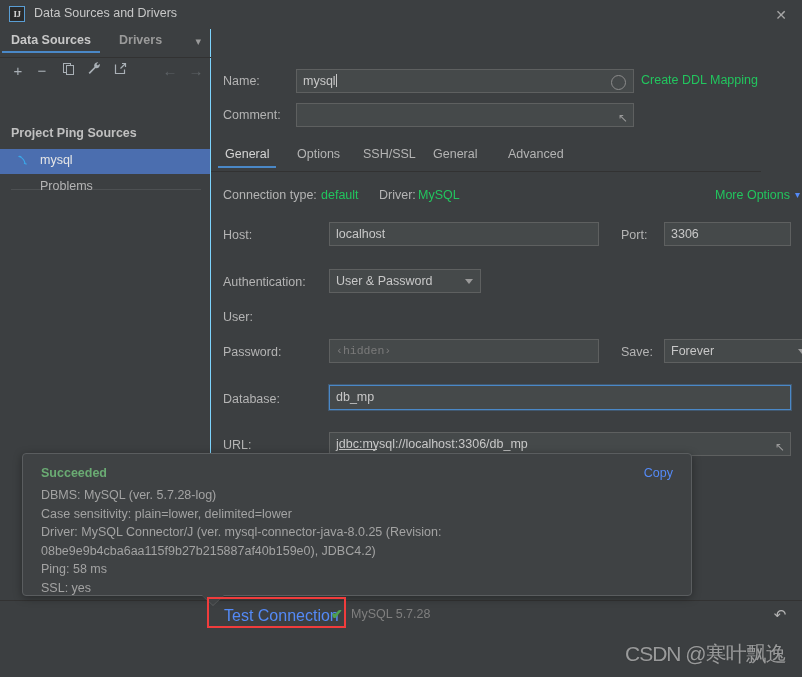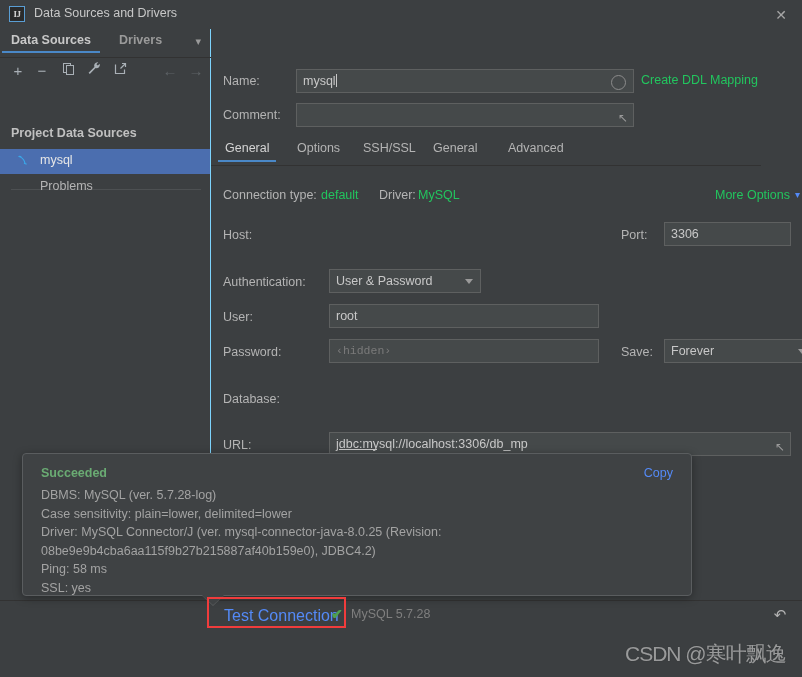--- a/index.html
+++ b/index.html
@@ -237,21 +237,21 @@
     right: 5px; top: 3px;
     font-size: 12px;
     color: #9a9a9a;
     cursor: pointer;
     transform: scaleX(-1);
   }
 
   
   .tabstrip {
     position: absolute;
-    left: 0; top: 106px;
+    left: 0; top: 112px;
     width: 550px; height: 30px;
     border-bottom: 1px solid #323232;
     text-align: center;
   }
   .tabitem {
     position: absolute;
     top: 6px;
     font-size: 12.5px;
     color: #b4b4b4;
     cursor: pointer;
@@ -512,21 +512,21 @@
       <div class="tb-btn tb-export">
         <svg width="13" height="13" viewBox="0 0 13 13" fill="none" stroke="#a9b0b6" stroke-width="1.2">
           <path d="M1.5 2.5v9h9v-4"></path>
           <path d="M6.5 6.5l5-5M8 1.5h3.5V5"></path>
         </svg>
       </div>
       <div class="tb-btn tb-back disabled">←</div>
       <div class="tb-btn tb-fwd disabled">→</div>
     </div>
 
-    <div class="group-label">Project Data Sources</div>
+    <div class="group-label">Project Ping Sources</div>
 
     <div class="ds-item">
       <span class="ds-icon">
         <svg width="16" height="16" viewBox="0 0 16 16" fill="none" stroke="#3ba6e8" stroke-width="1.2" stroke-linecap="round">
           <path d="M3 3.5c1.6.2 3.2 1.4 4.4 3 .8 1.1 1.3 2.4 1.5 3.6"></path>
           <path d="M8.4 10.2c.5.3 1.1.6 1.8.8"></path>
           <path d="M3.2 3.4l1.6.3"></path>
         </svg>
       </span>
       <span class="ds-label">mysql</span>
@@ -560,41 +560,42 @@
     </div>
 
     <div class="label" id="conn-type-label">Connection type:</div>
     <div class="link" id="conn-type-value">default</div>
     <div class="label" id="driver-label">Driver:</div>
     <div class="link" id="driver-value">MySQL</div>
     <div class="link" id="more-options">More Options</div>
     <div id="more-options-chev">▾</div>
 
     <div class="label" id="host-label">Host:</div>
+    <div class="field" id="host-field">localhost</div>
     <div class="label" id="port-label">Port:</div>
     <div class="field" id="port-field">3306</div>
 
     <div class="label" id="auth-label">Authentication:</div>
     <div class="combo" id="auth-combo">
       <span>User &amp; Password</span>
       <span class="arrow"></span>
     </div>
 
     <div class="label" id="user-label">User:</div>
-    <div class="field" id="user-field">root</div>
 
     <div class="label" id="pass-label">Password:</div>
     <div class="field ph" id="pass-field">‹hidden›</div>
     <div class="label" id="save-label">Save:</div>
     <div class="combo" id="save-combo">
       <span>Forever</span>
       <span class="arrow"></span>
     </div>
 
     <div class="label" id="db-label">Database:</div>
+    <div class="field focused" id="db-field">db_mp</div>
 
     <div class="label" id="url-label">URL:</div>
     <div class="field" id="url-field">
       <span>jdbc:mysql://localhost:3306/db_mp</span>
       <span id="url-expand">↗</span>
     </div>
     <div id="url-underline"></div>
     <div class="label" id="url-hint">Overrides settings above</div>
   </div>
 

